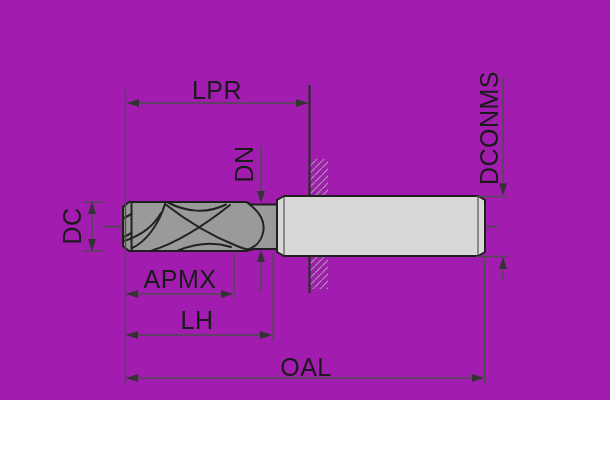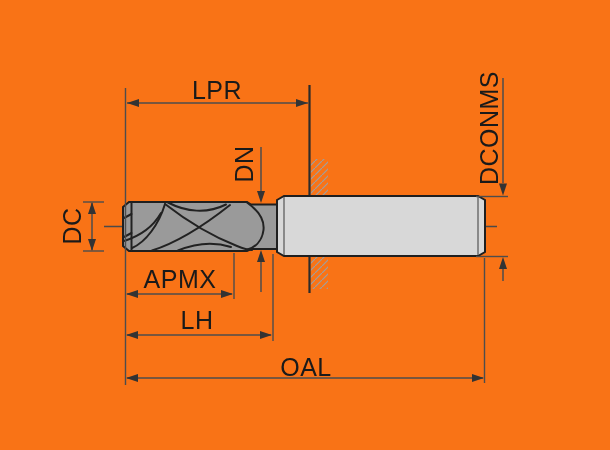--- a/index.html
+++ b/index.html
@@ -1,16 +1,16 @@
 <!DOCTYPE html>
 <html><head>
 <meta charset="utf-8">
 <style>
   html,body{margin:0;padding:0;background:#ffffff;}
-  .stage{position:relative;width:610px;height:450px;background:#f97316;overflow:hidden;
+  .stage{position:relative;width:610px;height:400px;background:#a21caf;overflow:hidden;
          font-family:"Liberation Sans",sans-serif;}
   svg{display:block;}
   .lbl{fill:#1a1a1a;font-family:"Liberation Sans",sans-serif;font-size:25px;letter-spacing:0.5px;}
   .dim{stroke:#4d4d4d;stroke-width:1.5;fill:none;}
   .ext{stroke:#4d4d4d;stroke-width:1.4;fill:none;}
   .arr{fill:#333333;stroke:none;}
   .outline{stroke:#1f1f1f;stroke-width:2;}
   .flute{stroke:#222222;stroke-width:2;fill:none;stroke-linecap:round;}
 </style>
 </head>

